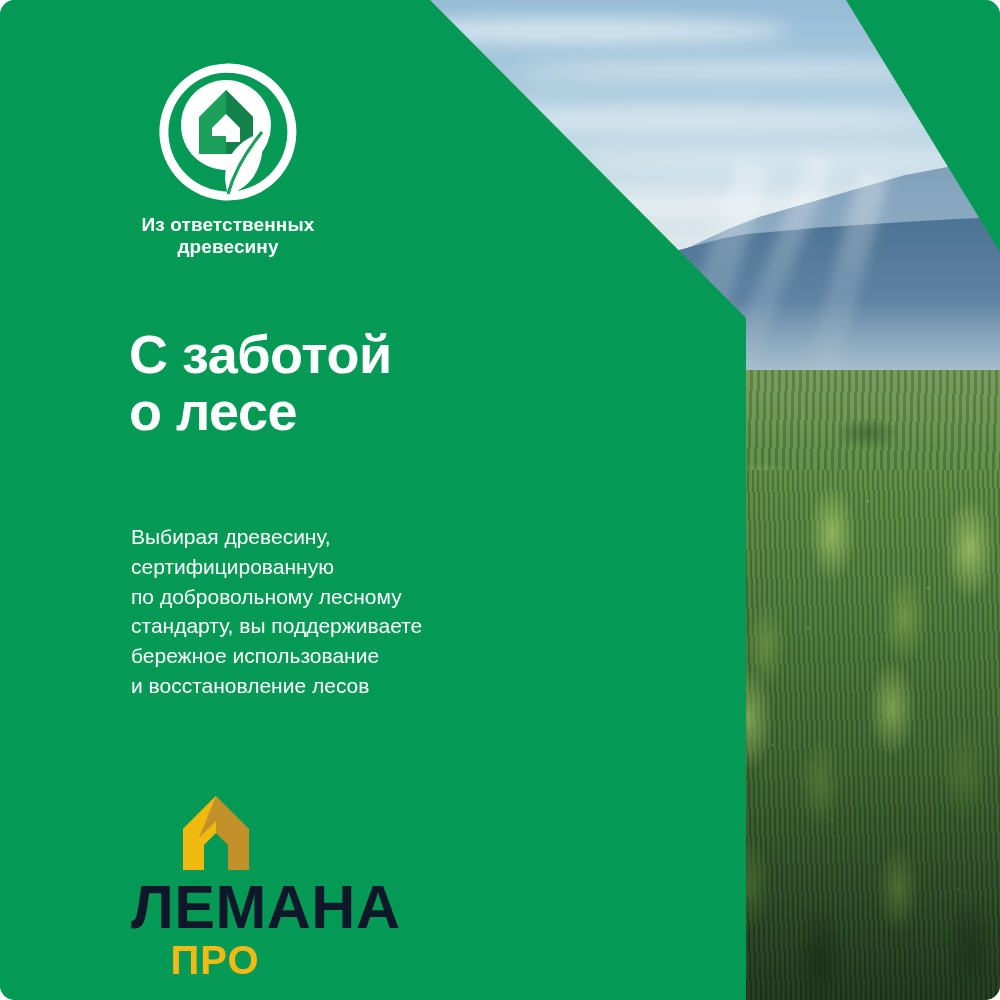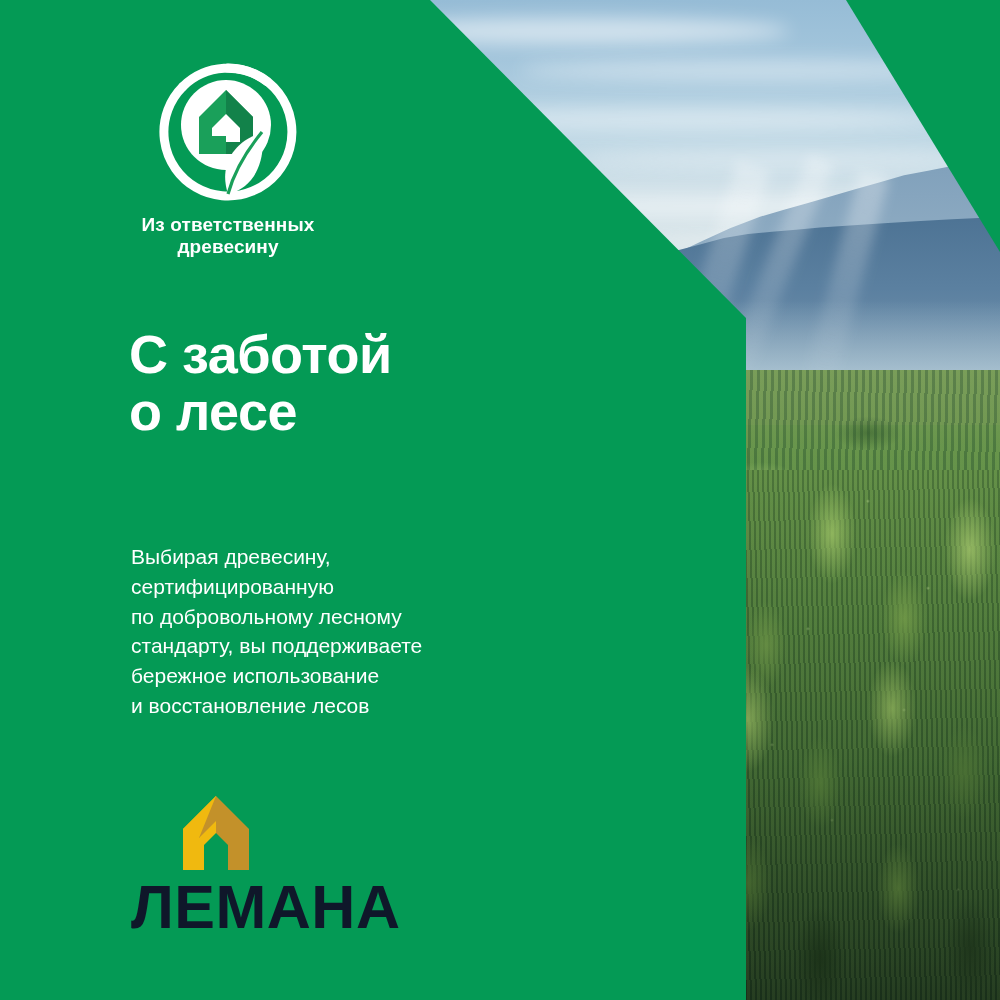--- a/index.html
+++ b/index.html
@@ -8,20 +8,21 @@
     width:1000px;height:1000px;
     font-family:"Liberation Sans","DejaVu Sans",sans-serif;
     background:#ffffff;
     overflow:hidden;
   }
   .poster{
     position:relative;
     width:1000px;height:1000px;
     overflow:hidden;
     background:#049a55;
+    border-radius:15px;
   }
 
   
   .photo{
     position:absolute;
     left:0;top:0;width:1000px;height:1000px;
     overflow:hidden;
   }
   .photo-inner{
     position:absolute;
@@ -209,21 +210,21 @@
     color:#ffffff;
     font-size:54px;
     font-weight:700;
     line-height:1.06;
     letter-spacing:-.5px;
     white-space:pre-line;
     margin:0;
   }
 
   .body-copy{
-    position:absolute;left:131px;top:542px;
+    position:absolute;left:131px;top:522px;
     color:#ffffff;
     font-size:21px;
     font-weight:400;
     line-height:1.42;
     white-space:pre-line;
     margin:0;
     max-width:420px;
   }
 
   
@@ -324,16 +325,17 @@
 
         <path d="M43 3 L76 36 L76 77 L26 77 L26 45 Z" fill="#c3912a"></path>
 
         <path d="M43 28 L60 45 L60 77 L43 77 Z" fill="#c3912a"></path>
         <path d="M43 28 L26 45 L26 77 L43 77 Z" fill="#f0b90f"></path>
         <path d="M43 40 L55 52 L55 62 L43 62 Z" fill="#049a55"></path>
         <path d="M31 52 L43 40 L43 62 L31 62 Z" fill="#049a55"></path>
         <path d="M31 62 L55 62 L55 77 L31 77 Z" fill="#049a55"></path>
       </svg>
       <div class="brand-word">ЛЕМАНА</div>
+      <div class="brand-sub">ПРО</div>
     </div>
 
   </div>
 </div>
 
 </body></html>

